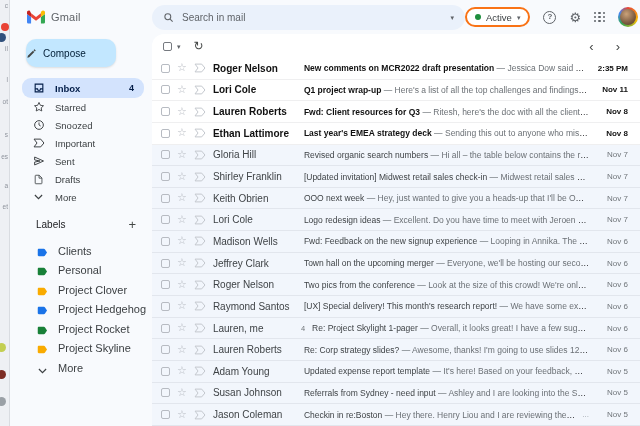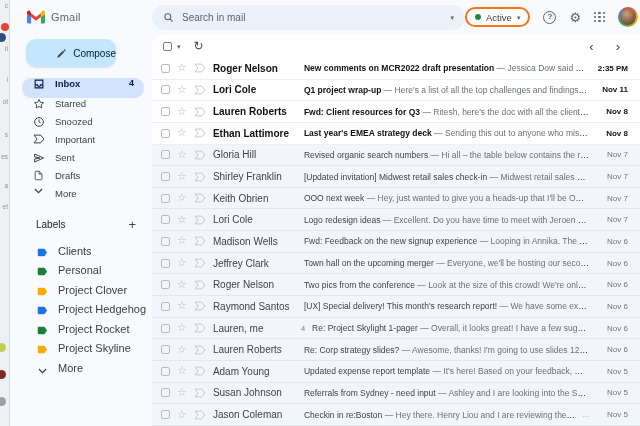--- a/index.html
+++ b/index.html
@@ -44,24 +44,24 @@
     background:conic-gradient(#ea4335,#fbbc04 30%,#34a853 62%,#4285f4 82%,#ea4335);
     display:flex; align-items:center; justify-content:center; }
   .avatar::after { content:""; width:16px; height:16px; border-radius:50%;
     background:radial-gradient(circle at 40% 32%, #caa27a, #7a5a3f 62%, #46382a); }
 
   #body-row { flex:1; min-height:0; display:flex; }
 
   
   aside { width:142px; flex:none; padding-top:3px; }
   .compose { margin:2px 0 11px 16px; width:90px; height:28px; border:none; cursor:pointer;
-    background:#c2e7ff; border-radius:10px; display:flex; align-items:center; justify-content:flex-end;
+    background:#c2e7ff; border-radius:10px; display:flex; align-items:center; justify-content:flex-start;
     gap:6px; font-family:"Liberation Sans", sans-serif; font-size:10px; font-weight:500; color:#001d35;
     box-shadow:0 1px 2px rgba(60,64,67,.15); }
-  .nav-item { height:18px; margin:0 8px 0 12px; display:flex; gap:10px;
+  .nav-item { height:18px; margin:0 8px 0 12px; display:flex; align-items:center; gap:10px;
     padding-left:10px; border-radius:9px; font-size:9.5px; color:#3c4043; cursor:pointer; }
   .nav-item.selected { height:20px; background:#d3e3fd; color:#041e49; font-weight:bold; }
   .nicon { width:13px; display:flex; justify-content:center; }
   .ncount { margin-left:auto; padding-right:10px; font-size:9px; font-weight:bold; color:#041e49; }
   .labels-head { margin-top:12px; display:flex; align-items:center; justify-content:space-between;
     padding:0 16px 6px 26px; }
   .labels-head .lh { font-size:10px; color:#202124; }
   .labels-head .plus { font-size:13px; color:#444746; line-height:1; cursor:pointer; }
   .label-item { height:19.5px; display:flex; align-items:flex-end; gap:10px; padding-left:27px;
     font-size:11px; color:#3c4043; cursor:pointer; }

